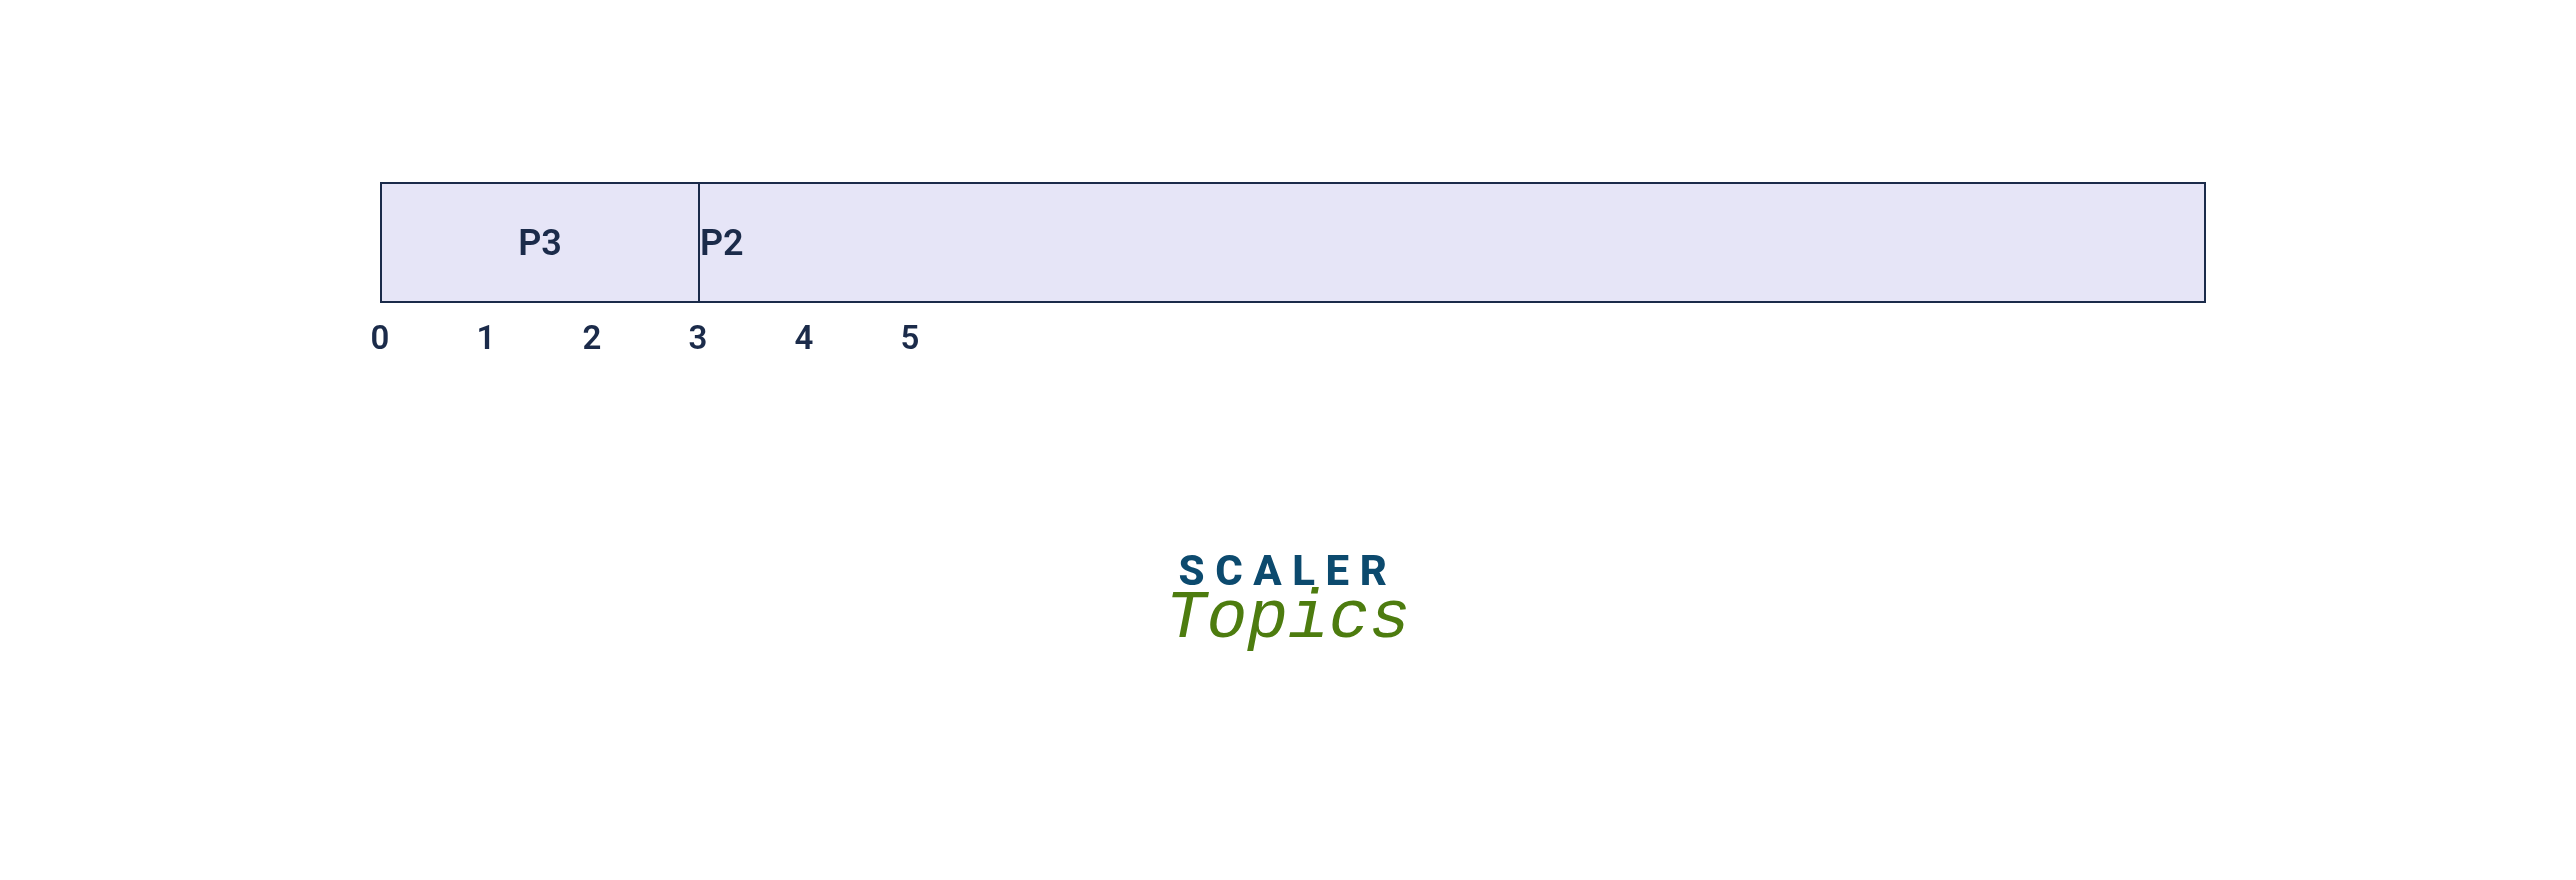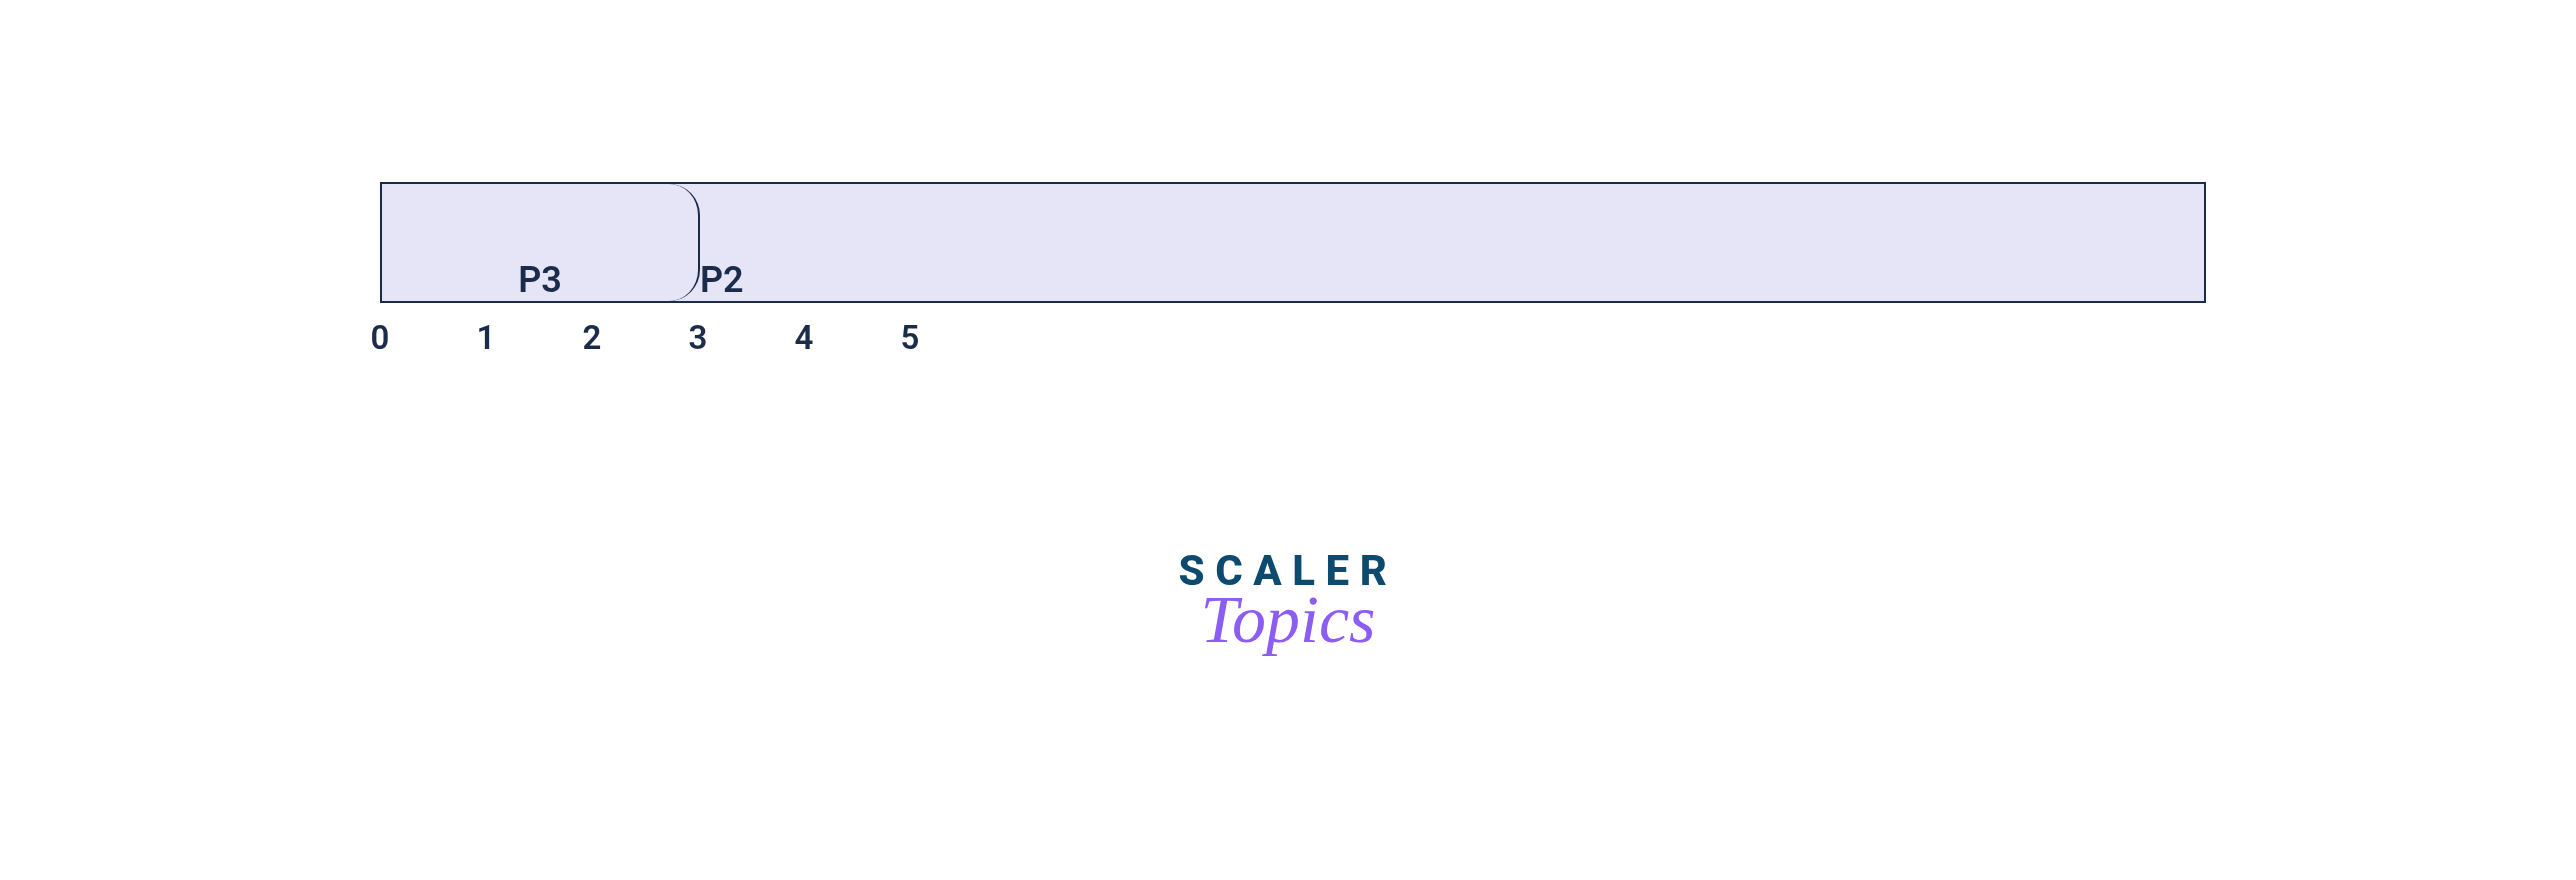--- a/index.html
+++ b/index.html
@@ -23,23 +23,22 @@
     .gantt-bar {
       display: flex;
       width: 100%;
       height: 121px;
       border: 2.3px solid #1b2b4a;
       background: #e6e5f7;
     }
     .segment {
       height: 100%;
       display: flex;
-      align-items: flex-end;
+      align-items: center;
       border-right: 2.3px solid #1b2b4a;
-      border-radius: 31px;
     }
     .segment:last-child {
       border-right: none;
     }
     .segment-label {
       font-size: 36px;
       font-weight: 600;
       color: #1b2b4a;
       padding-left: 0;
     }
@@ -73,22 +72,22 @@
     }
     .logo-scaler {
       font-size: 42px;
       font-weight: 800;
       letter-spacing: 10.6px;
       color: #0c4a6e;
       font-family: -apple-system, BlinkMacSystemFont, "Segoe UI", Roboto, sans-serif;
     }
     .logo-topics {
       font-size: 68px;
-      color: #8b5cf6;
-      font-family: Liberation Serif, serif;
+      color: #4d7c0f;
+      font-family: Liberation Mono, monospace;
       font-style: italic;
       margin-top: -15px;
       font-weight: 500;
     }
   </style>
 </head>
 <body>
 
 <div class="gantt-container">
   <div class="gantt-bar">

